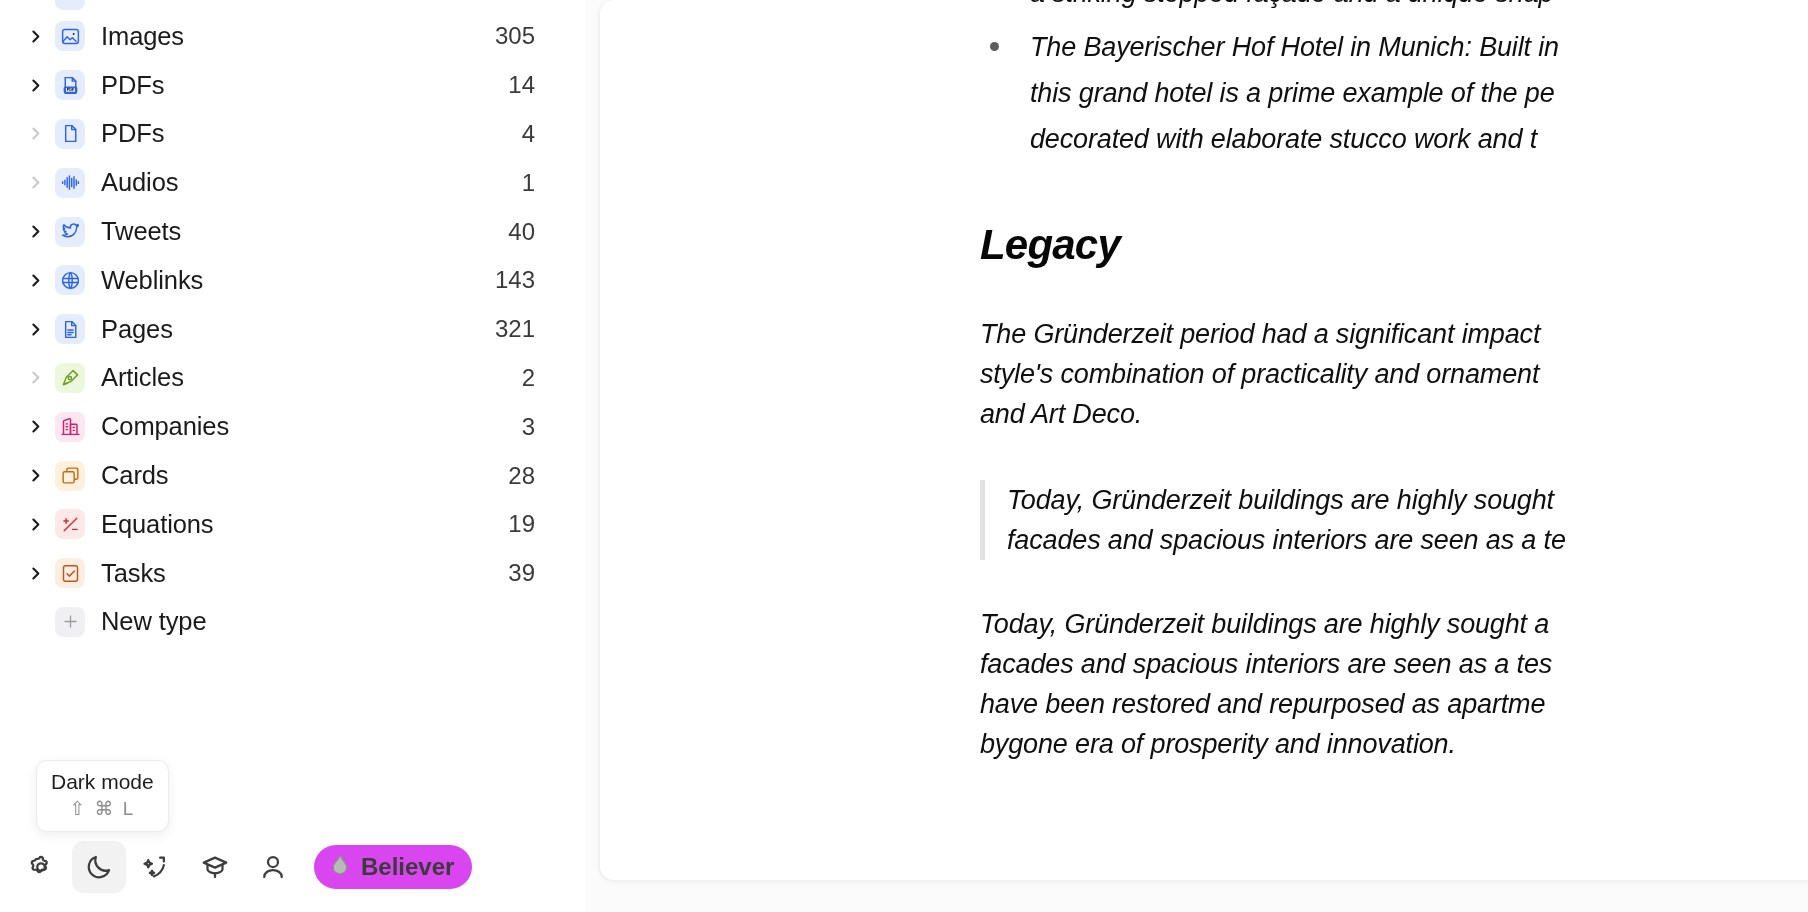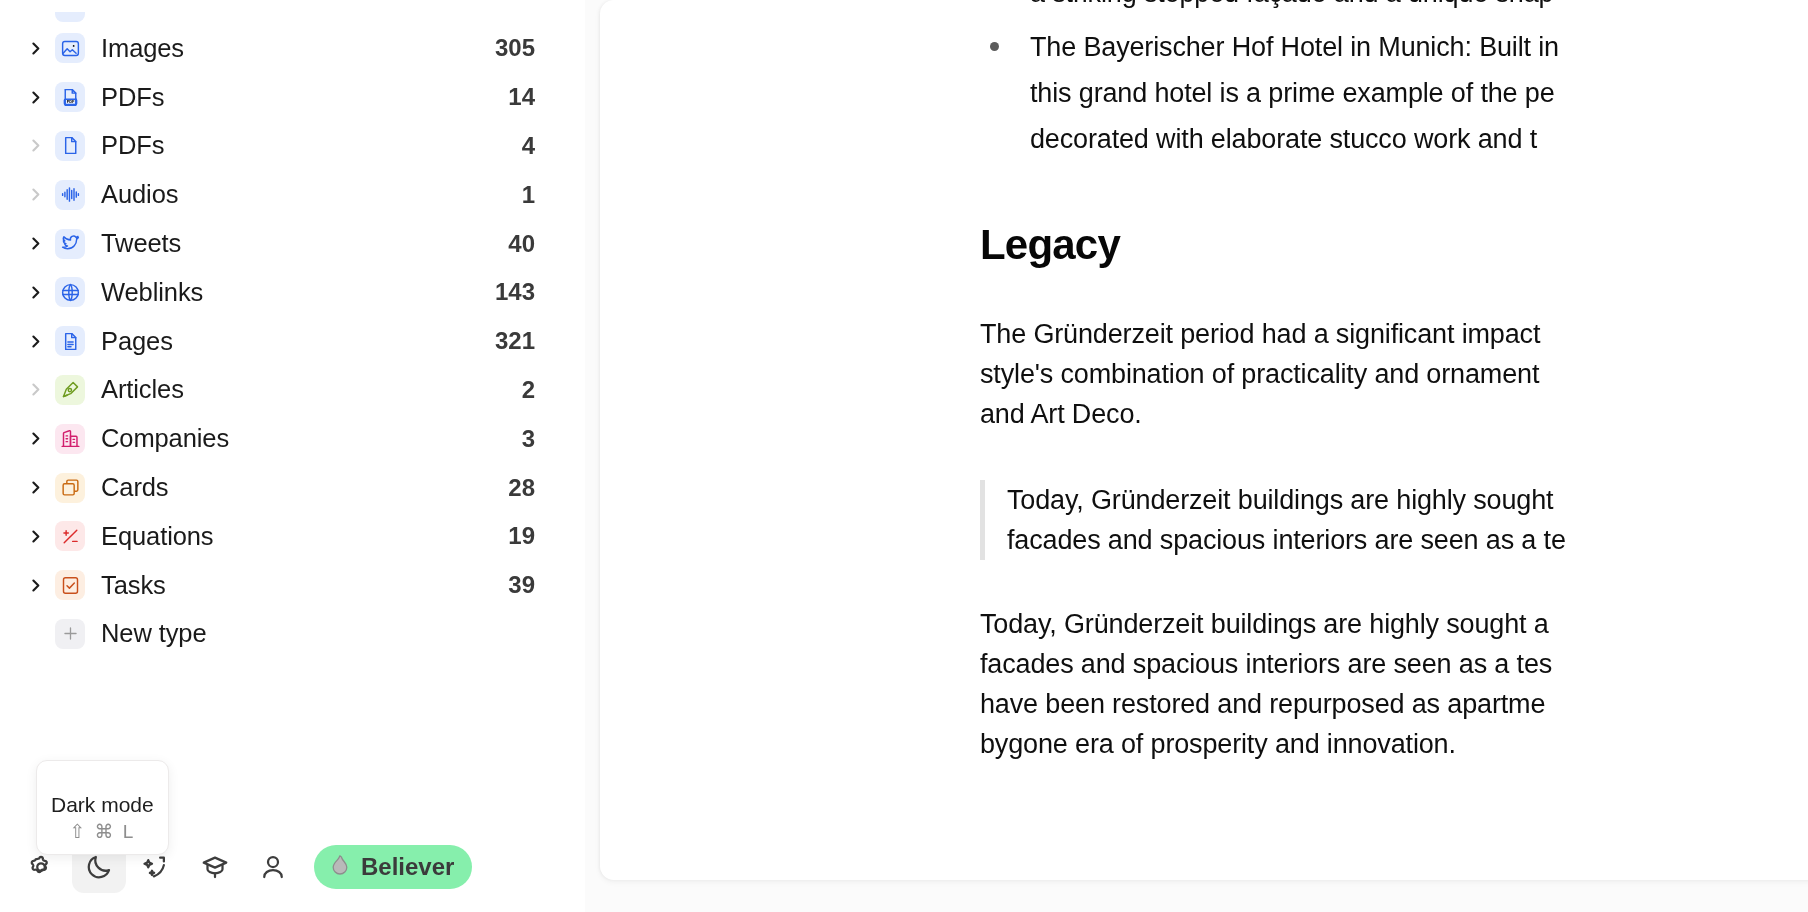--- a/index.html
+++ b/index.html
@@ -22,21 +22,21 @@
     position: relative;
     width: 585px;
     height: 912px;
     background: #ffffff;
     flex: 0 0 585px;
     display: flex;
     flex-direction: column;
   }
   .nav-list {
     position: relative;
-    padding-top: 12px;
+    padding-top: 0;
     overflow: hidden;
     flex: 1 1 auto;
   }
   .nav-row {
     position: relative;
     display: flex;
     align-items: center;
     height: 48.8px;
     padding: 0 50px 0 22px;
     cursor: pointer;
@@ -69,21 +69,20 @@
     color: #1a1a1a;
     letter-spacing: -0.1px;
     white-space: nowrap;
     flex: 1 1 auto;
   }
   .nav-count {
     font-size: 24px;
     color: #3a3a3a;
     text-align: right;
     white-space: nowrap;
-    font-weight: bold;
   }
 
   
   .newtype .nav-label { color: #1a1a1a; }
   .ic.plus-bg { background: #f0f0f3; }
 
   
   .tooltip {
     position: absolute;
     left: 36px;
@@ -95,21 +94,20 @@
     box-shadow: 0 3px 12px rgba(0,0,0,0.07);
     padding: 9px 14px 11px;
     text-align: center;
     z-index: 40;
   }
   .tooltip .tt-title {
     font-size: 21px;
     color: #1f1f1f;
     line-height: 1.15;
     white-space: nowrap;
-    margin-top: 23px;
   }
   .tooltip .tt-keys {
     margin-top: 3px;
     font-size: 19px;
     color: #8e8e8e;
     letter-spacing: 2px;
     white-space: nowrap;
   }
 
   
@@ -140,21 +138,21 @@
   .bbtn svg { display: block; }
 
   .believer {
     margin-left: 10px;
     height: 44px;
     display: flex;
     align-items: center;
     gap: 9px;
     padding: 0 18px 0 14px;
     border-radius: 22px;
-    background: #86efac;
+    background: #d946ef;
     cursor: pointer;
   }
   .believer .bl-text {
     font-size: 24px;
     font-weight: bold;
     color: #3b3b3b;
     white-space: nowrap;
   }
 
   
@@ -162,20 +160,21 @@
     flex: 0 0 15px;
     background: #fbfbfb;
     height: 912px;
   }
   .content-wrap {
     position: relative;
     flex: 1 1 auto;
     height: 876px;
     background: #fbfbfb;
     padding-bottom: 32px;
+    font-style: italic;
   }
   .doc-panel {
     position: absolute;
     left: 0; top: 0;
     width: 1213px;
     height: 880px;
     background: #ffffff;
     border-radius: 14px 0 0 14px;
     box-shadow: -1px 0 3px rgba(0,0,0,0.045), 0 2px 6px rgba(0,0,0,0.05);
     overflow: hidden;

